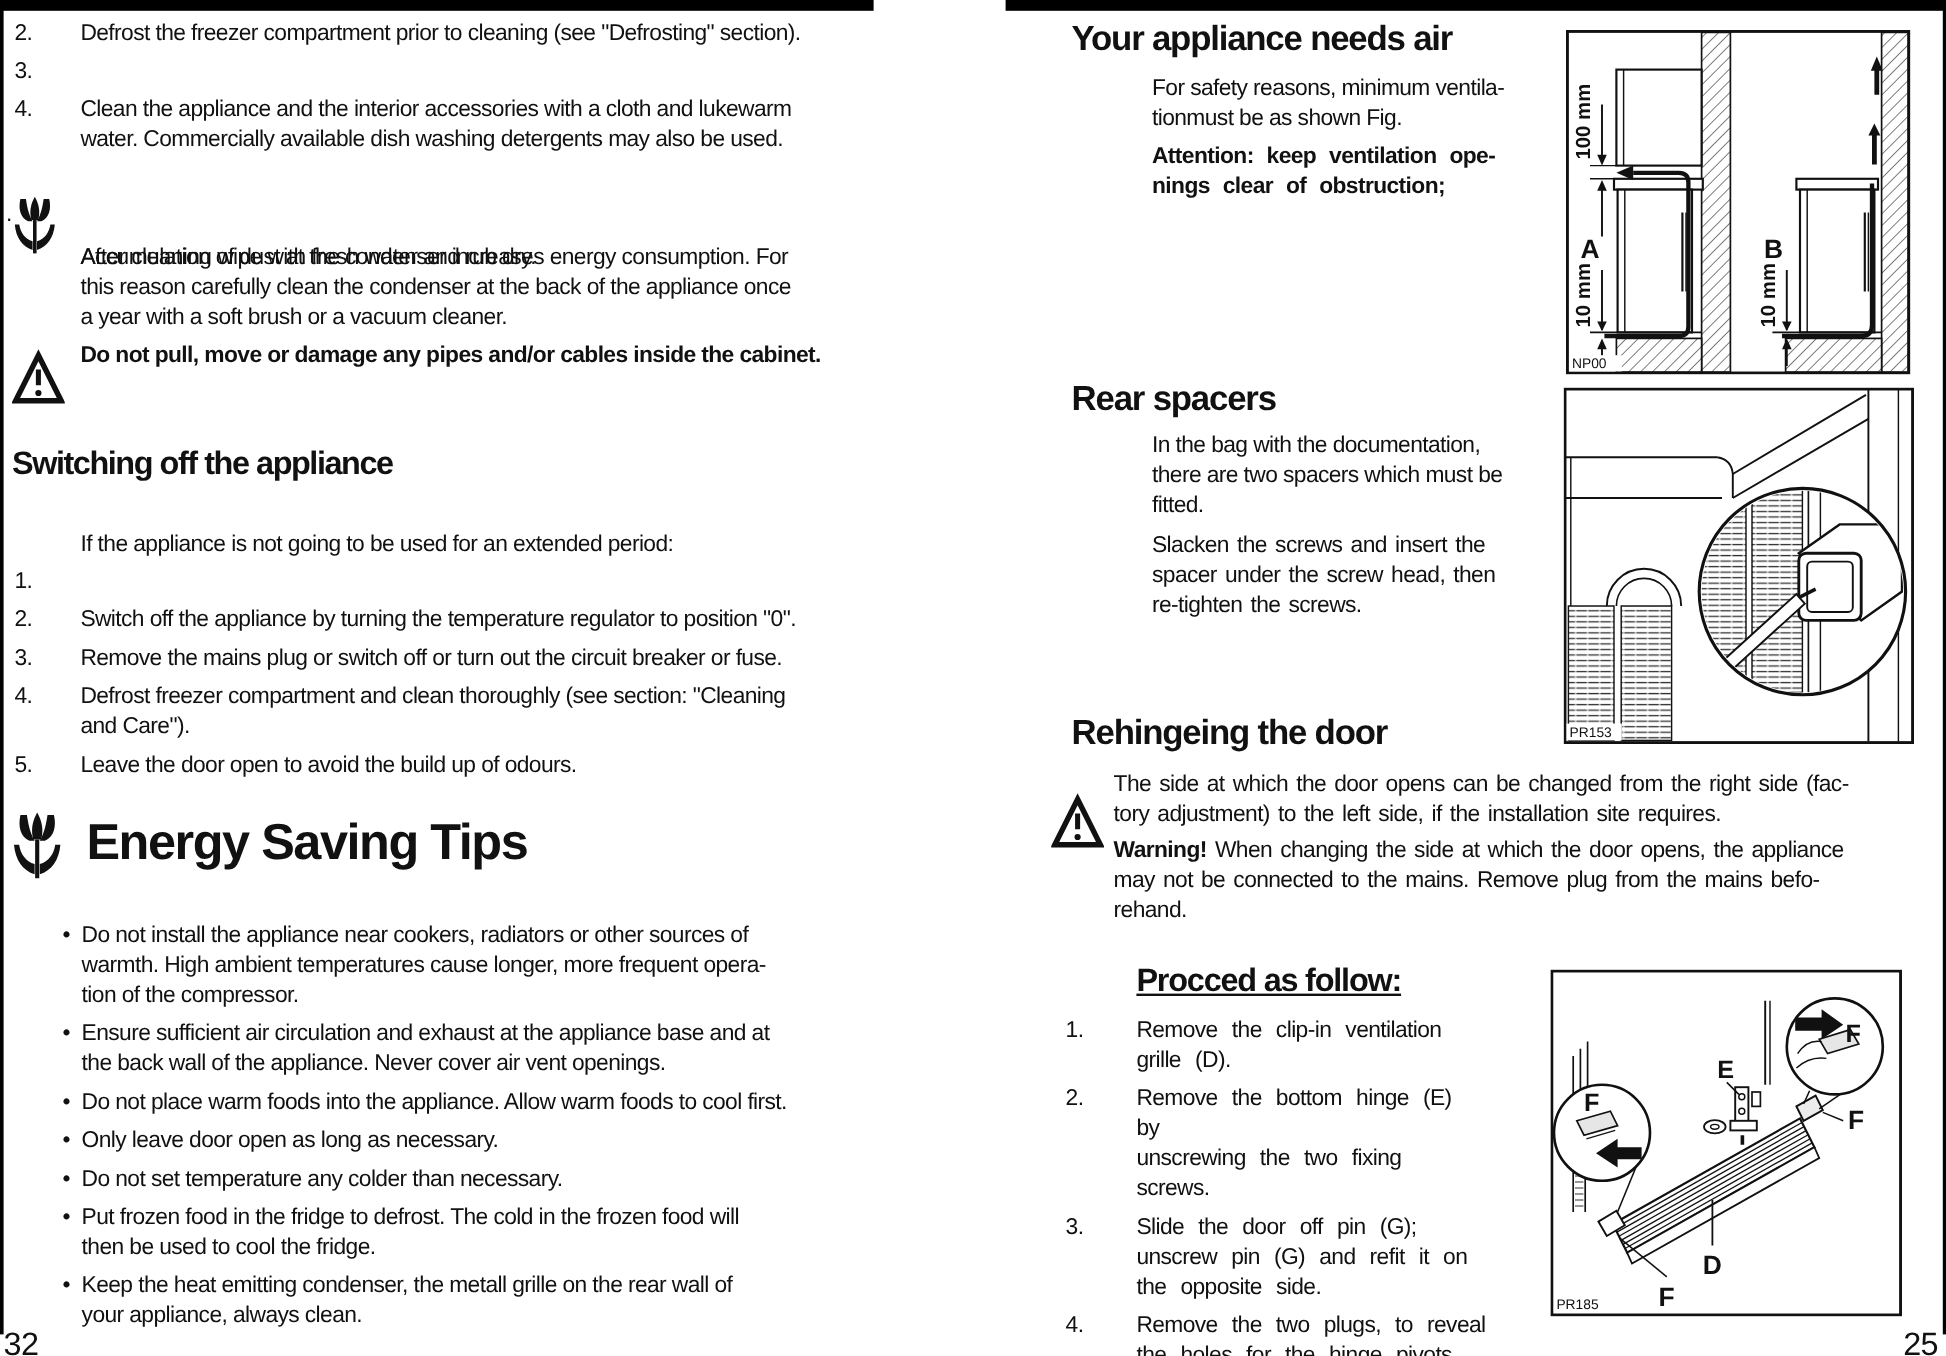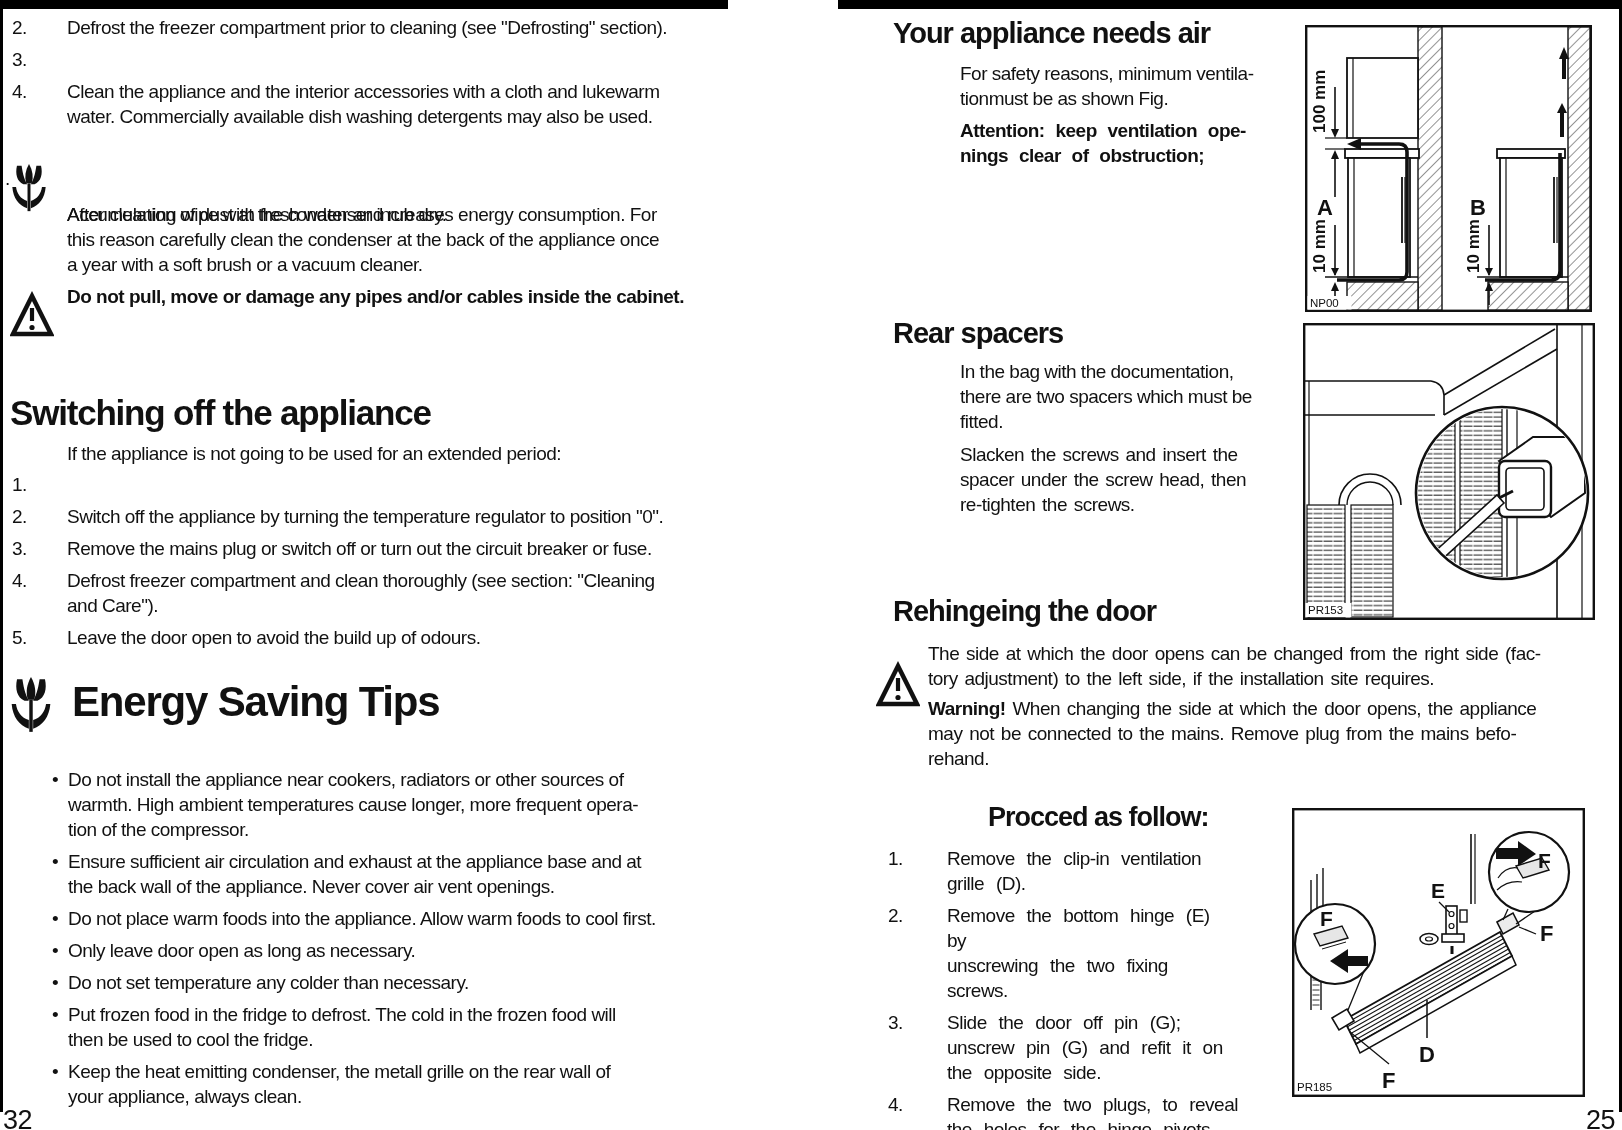--- a/index.html
+++ b/index.html
@@ -7,21 +7,21 @@
     width:1622px; height:1130px; position:relative; background:#ffffff;
     font-family:"Liberation Sans", sans-serif; color:#111;
     overflow:hidden;
   }
   .abs { position:absolute; }
   .ml { white-space:pre-line; }
   .bt { font-size:19px; line-height:25px; letter-spacing:-0.5px; }
   .b  { font-weight:bold; }
   .rule { background:#000; }
   .topbar { background:#000; height:9px; top:0; }
-  .h-big { font-weight:bold; font-size:35px; letter-spacing:-1.2px; line-height:40px;margin-top:27px; }
+  .h-big { font-weight:bold; font-size:27px; letter-spacing:-1.2px; line-height:40px; }
   .h-mid { font-weight:bold; font-size:42px; letter-spacing:-1.2px; line-height:40px; }
   .h-sec { font-weight:bold; font-size:29px; letter-spacing:-1px; line-height:33px; }
   .h-sub { font-weight:bold; font-size:27px; letter-spacing:-1px; line-height:31px; }
   .list { display:flex; flex-direction:column; }
   .li { display:flex; margin-bottom:7px; }
   .li .num { flex:0 0 55px; }
   .li .bullet { flex:0 0 16px; }
   .proc .num { flex:0 0 59px; }
   .wsj { word-spacing:7px; }
   .ws2 { word-spacing:2px; }
@@ -287,21 +287,21 @@
   <line x1="22" y1="16" x2="22" y2="29" stroke="#111" stroke-width="4.2"></line>
   <circle cx="22" cy="35.5" r="2.6" fill="#111"></circle>
 </svg>
 <div class="abs bt ws2" style="left:928px;top:696px;width:688px;">
   <span class="b">Warning!</span>
   <span class="ml">When changing the side at which the door opens, the appliance
 may not be connected to the mains. Remove plug from the mains befo-
 rehand.</span>
 </div>
 
-<div class="abs h-sub" style="left:988px;top:802px;">Procced as follow:</div>
+<div class="abs h-sub" style="left:947px;top:802px;text-decoration:underline;">Procced as follow:</div>
 <div class="abs list bt proc wsj" style="left:888px;top:846px;width:350px;">
   <div class="li">
     <div class="num">1.</div>
     <div class="ml">Remove the clip-in ventilation
 grille (D).</div>
   </div>
   <div class="li">
     <div class="num">2.</div>
     <div class="ml">Remove the bottom hinge (E) by
 unscrewing the two fixing

